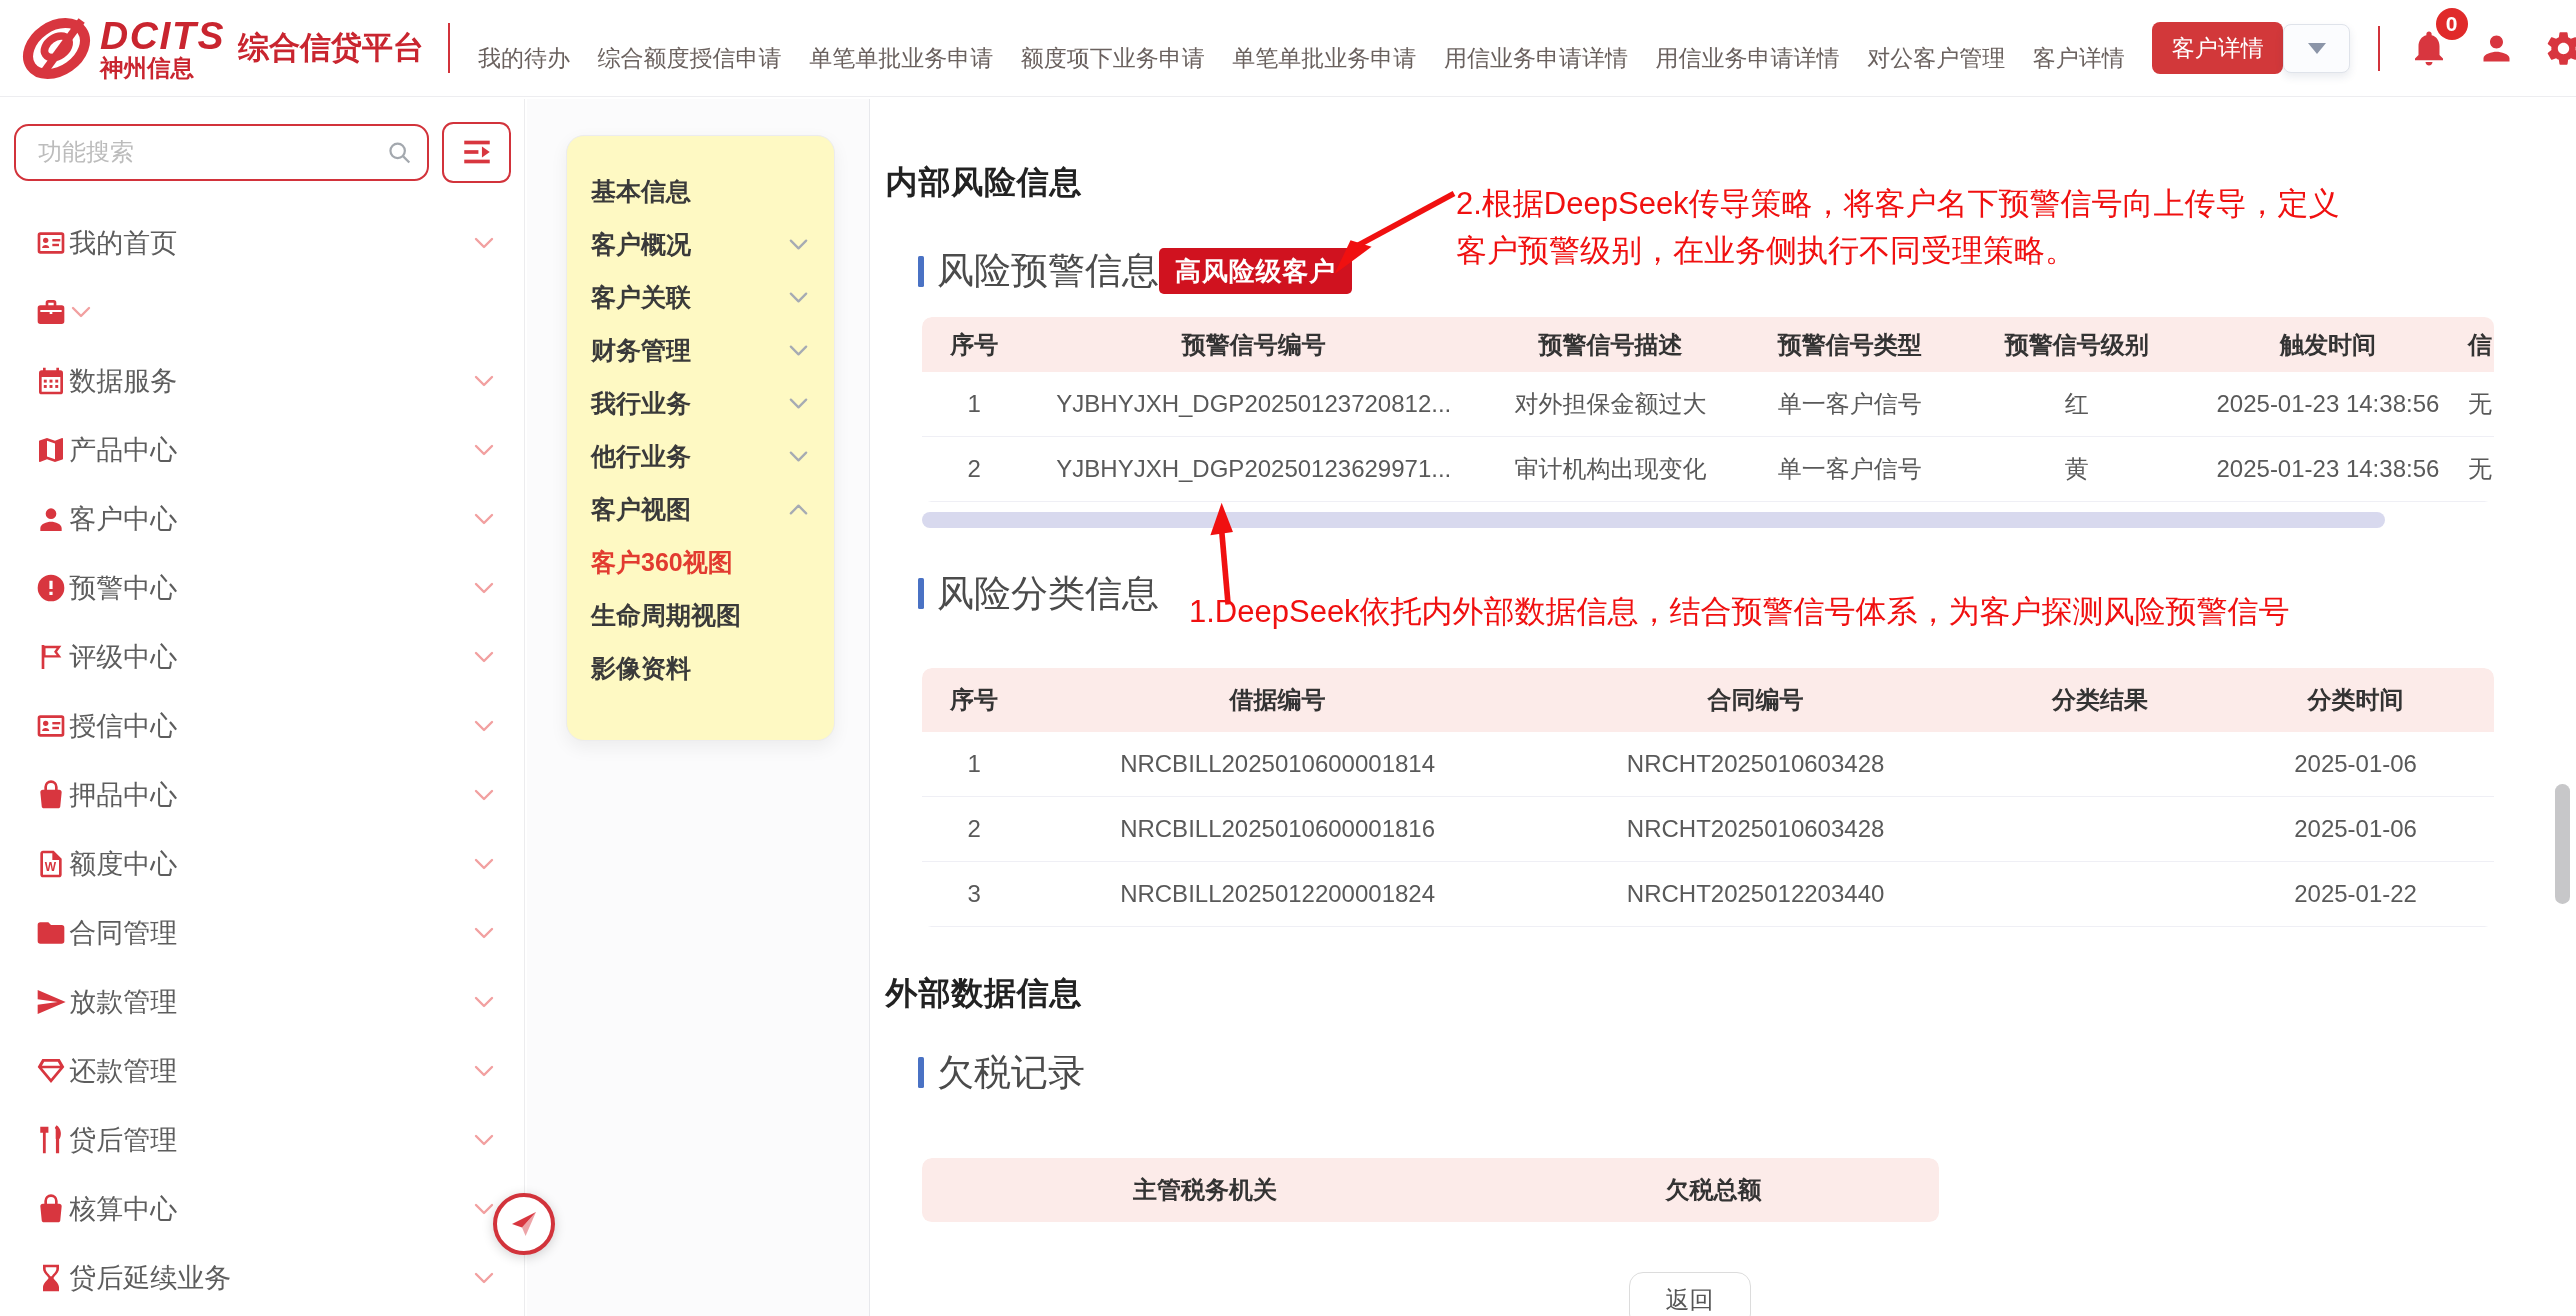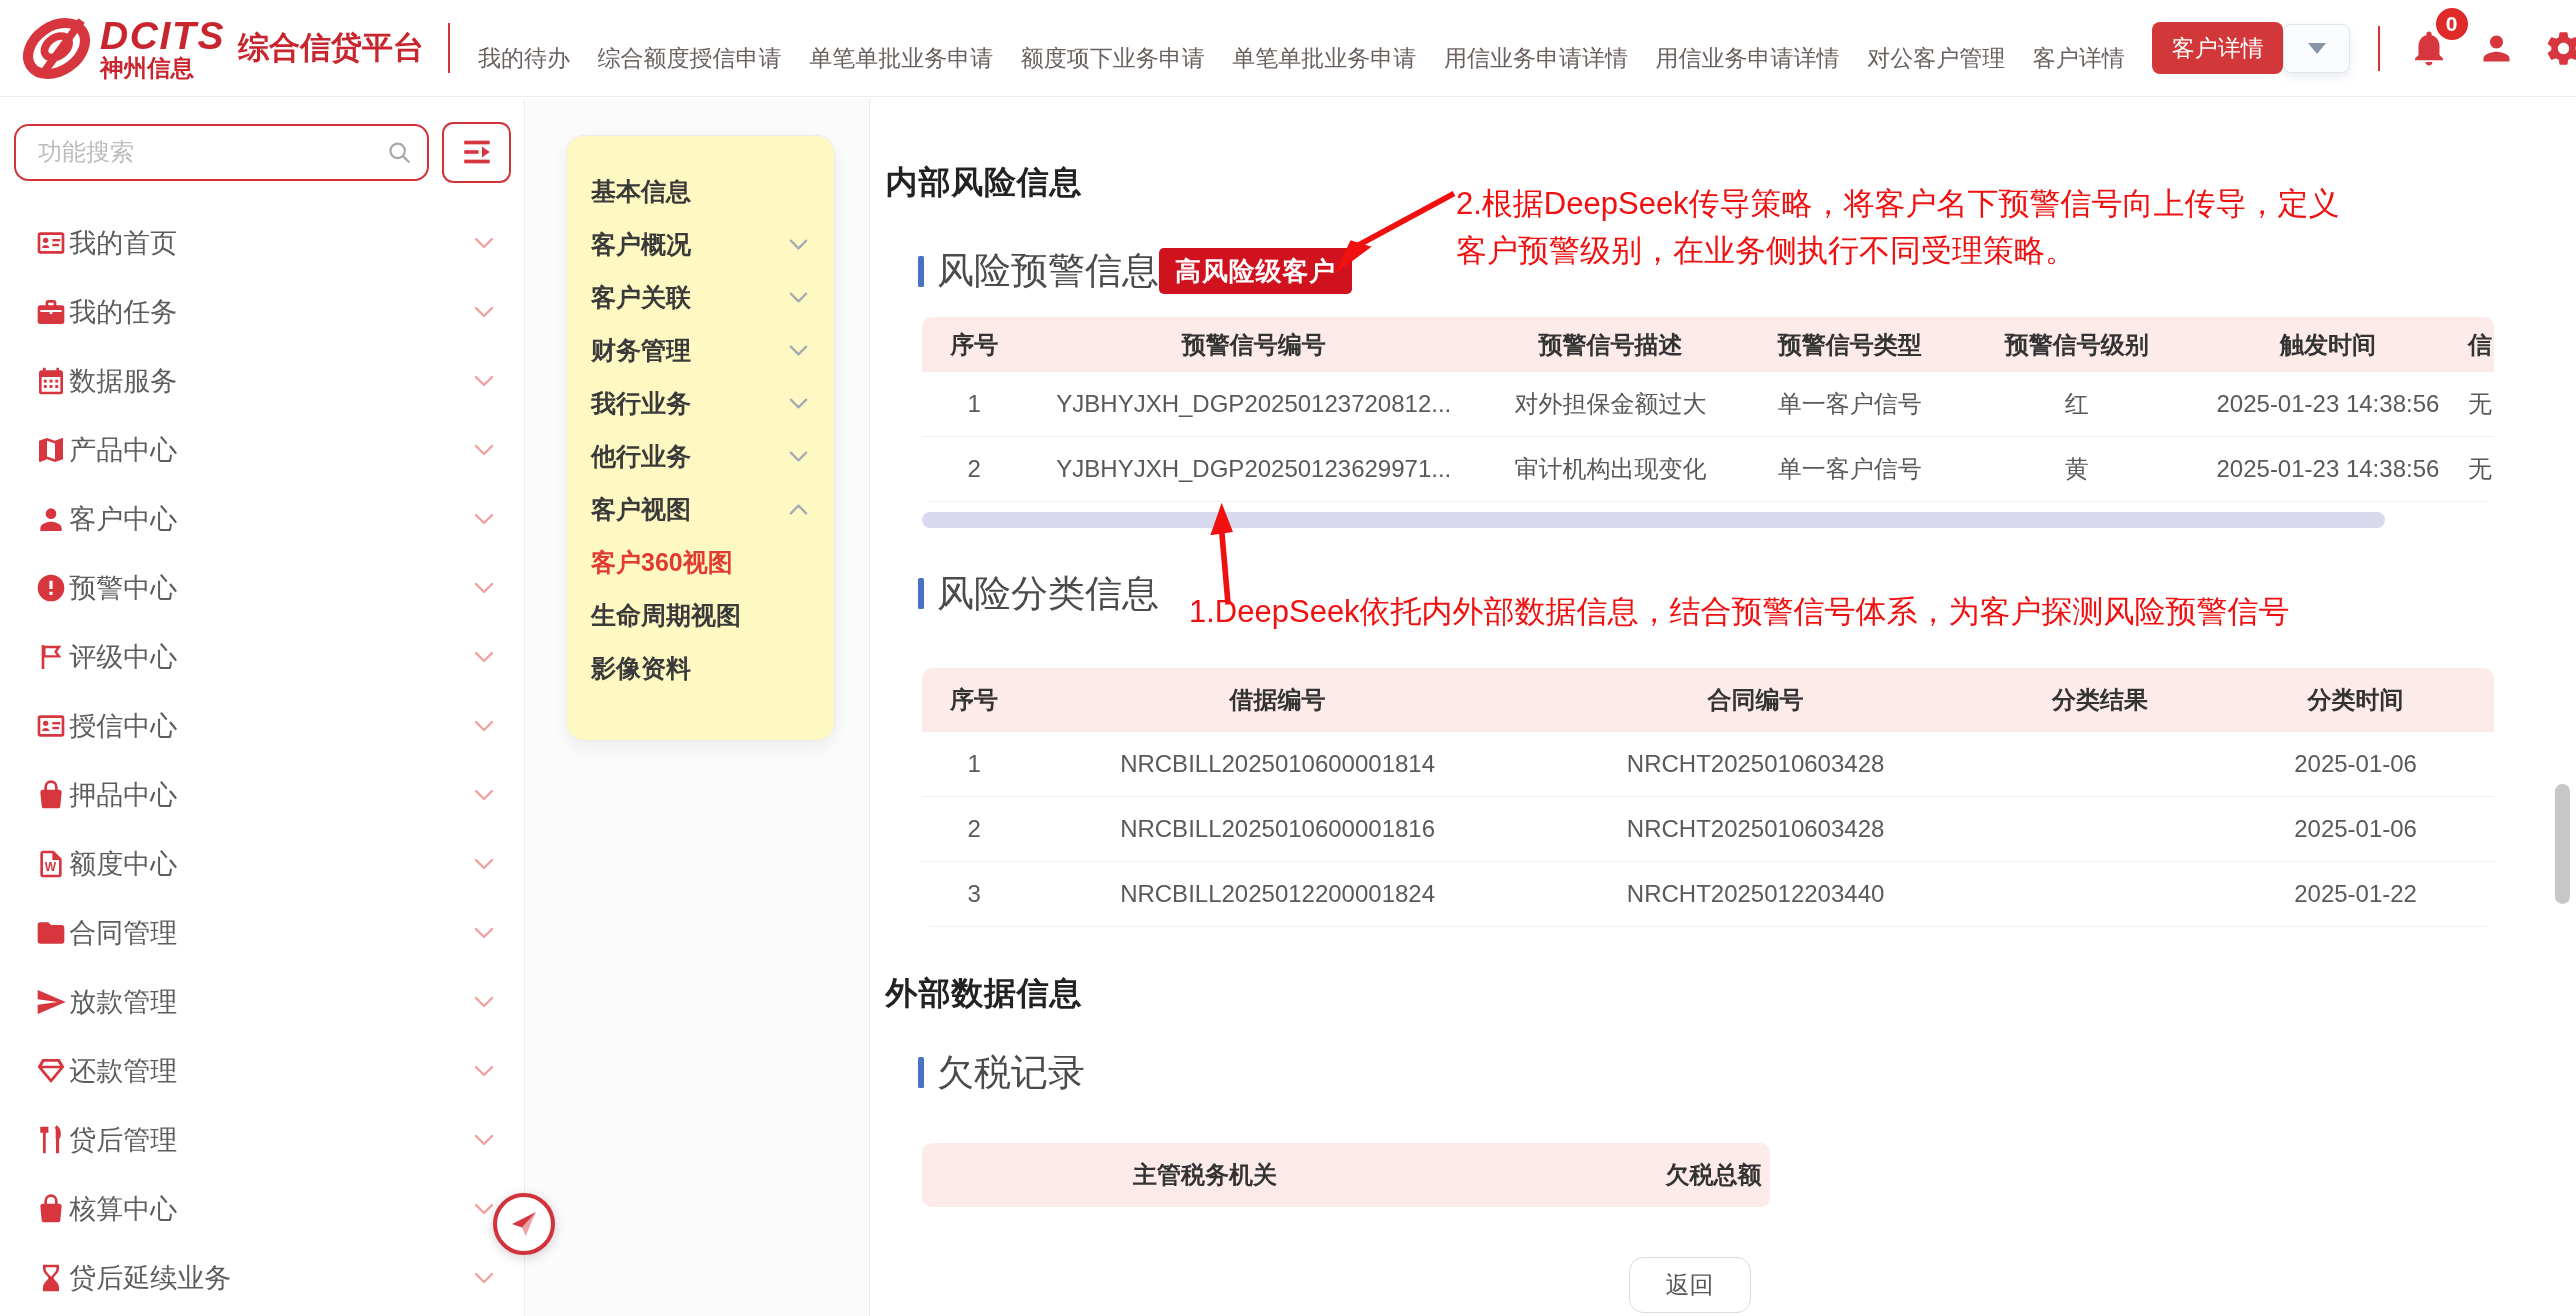--- a/index.html
+++ b/index.html
@@ -269,21 +269,20 @@
       <svg class="chev" width="24" height="24" viewBox="0 0 24 24">
           <use href="#i-chevron"></use>
         </svg>
     </div>
     <div class="side-item">
       <span class="side-icon">
           <svg width="32" height="32" viewBox="0 0 24 24" class="ic">
             <use href="#i-briefcase"></use>
           </svg>
         </span>
-      <span class="side-label">我的任务</span>
       <svg class="chev" width="24" height="24" viewBox="0 0 24 24">
           <use href="#i-chevron"></use>
         </svg>
     </div>
     <div class="side-item">
       <span class="side-icon">
           <svg width="32" height="32" viewBox="0 0 24 24" class="ic">
             <use href="#i-calendar"></use>
           </svg>
         </span>
@@ -616,21 +615,21 @@
     </table>
   </div>
 
   <h1 style="margin-top:45px">外部数据信息</h1>
 
   <div class="section" style="margin-top:32px">
     <span class="bluebar"></span>
     <span class="section-label">欠税记录</span>
   </div>
 
-  <div class="tbl-wrap" style="width:848px;margin-top:45px">
+  <div class="tbl-wrap" style="width:1017px;margin-top:60px">
     <table class="tall" style="width:1017px">
       <colgroup>
           <col style="width:567px">
           <col style="width:450px">
         </colgroup>
       <thead>
         <tr>
           <th>主管税务机关</th>
           <th>欠税总额</th>
         </tr>

